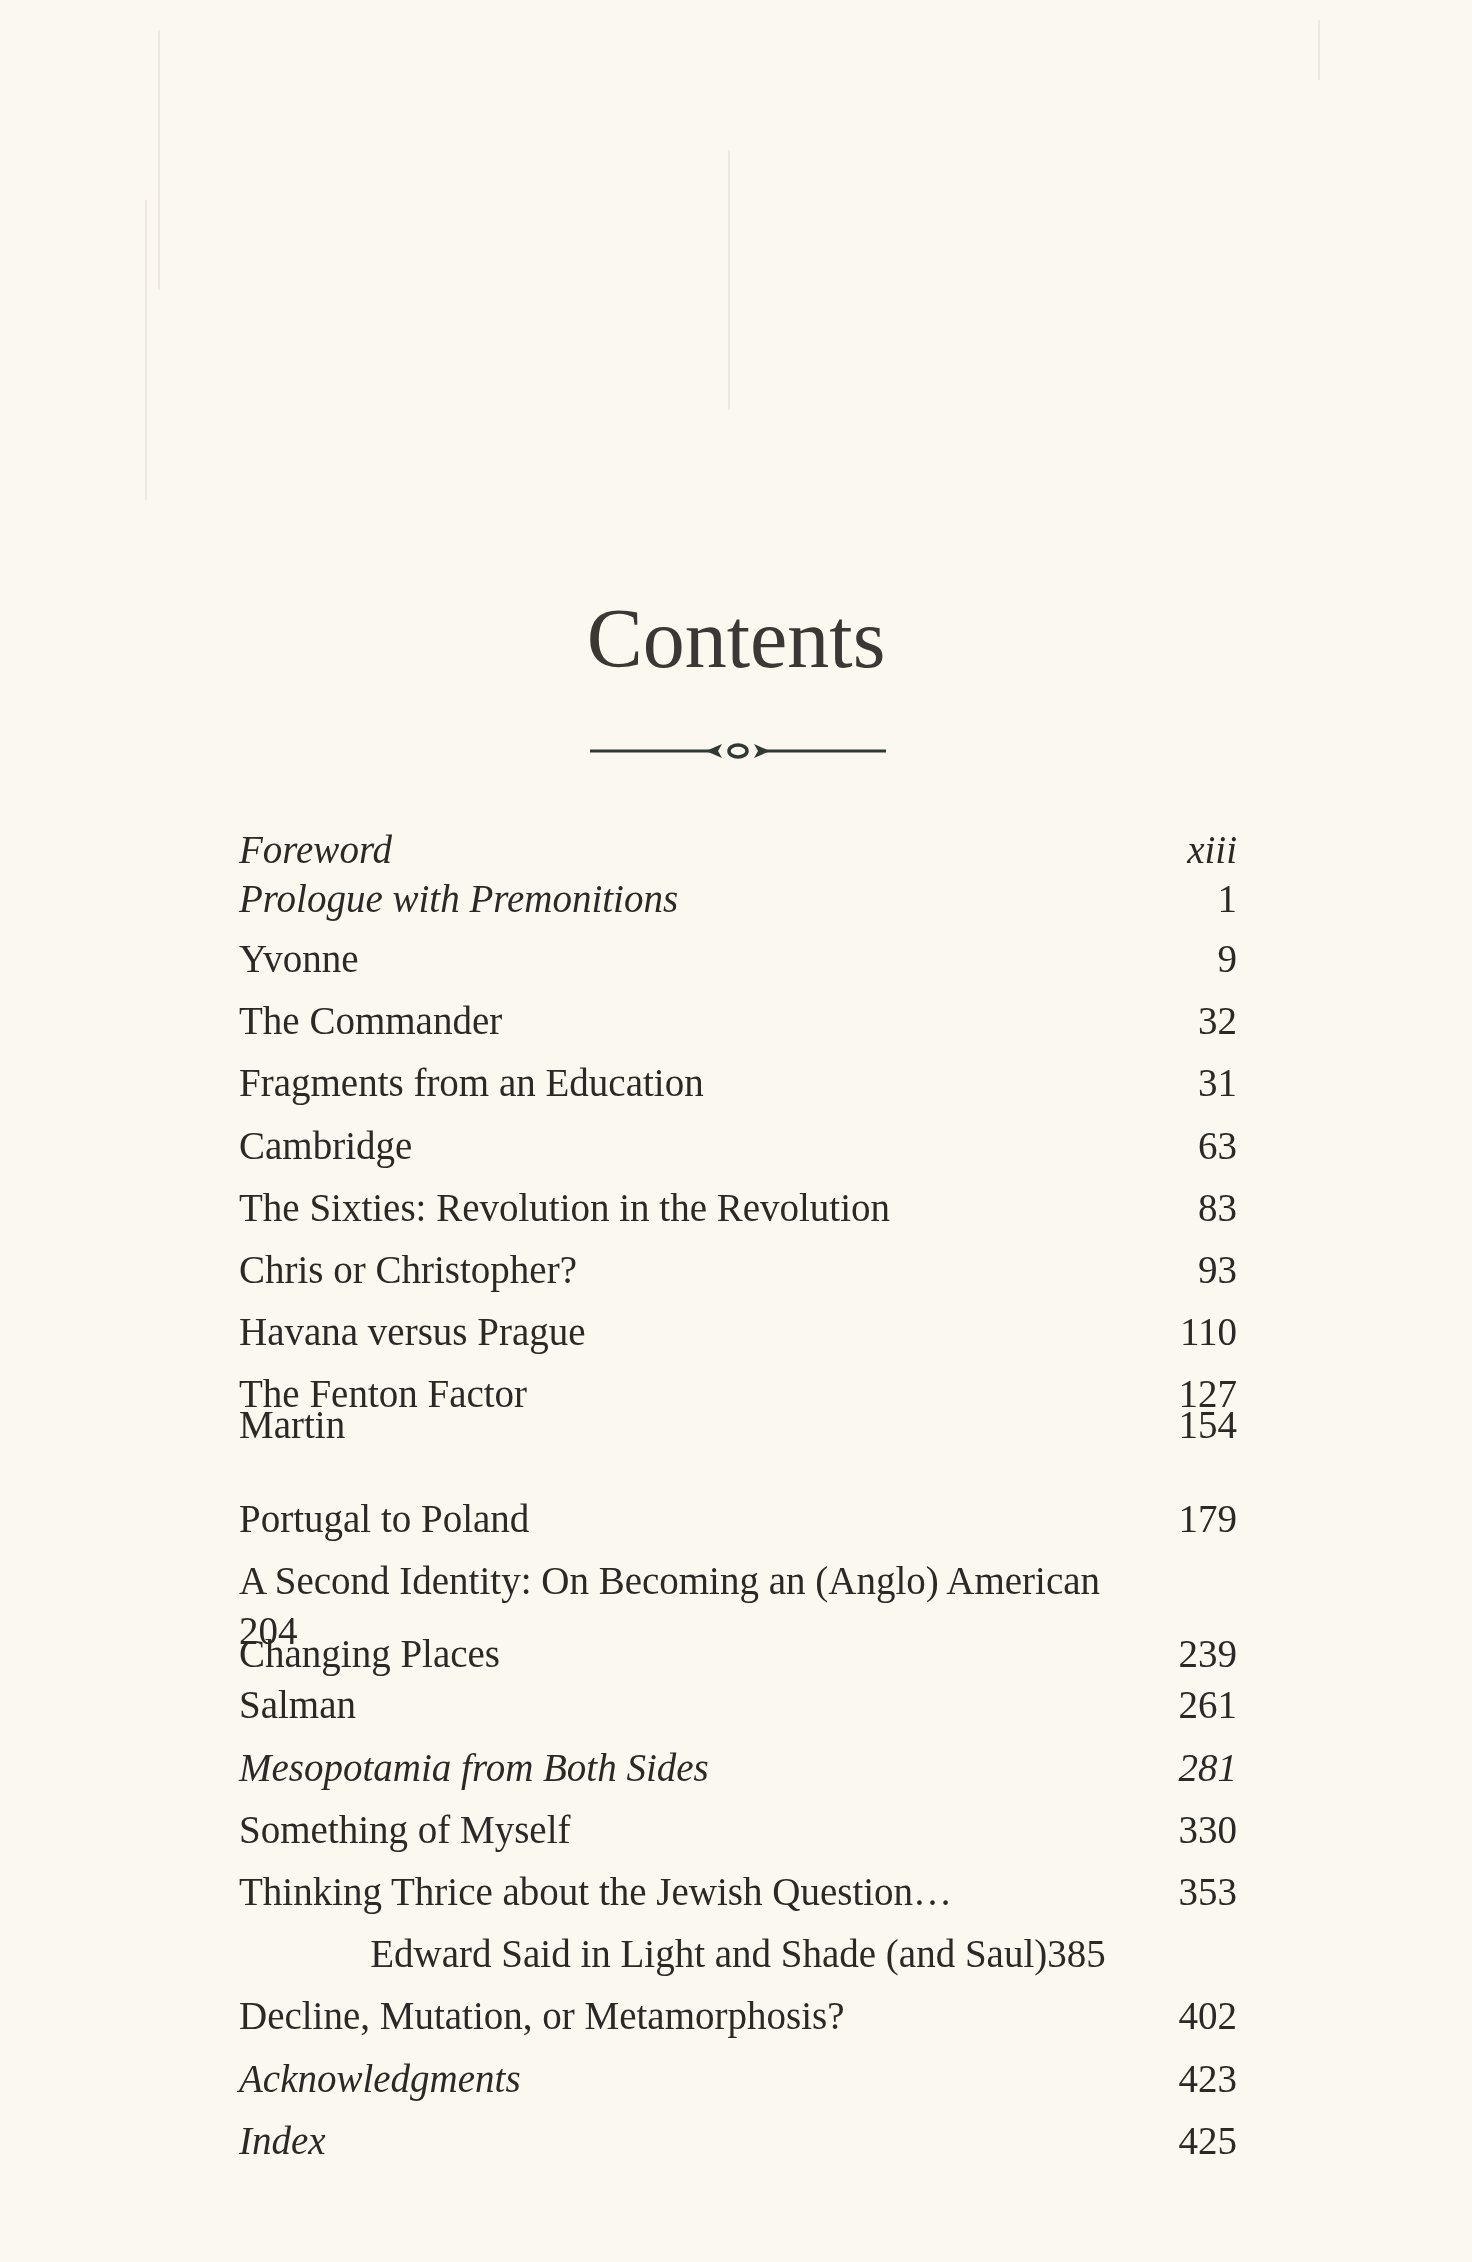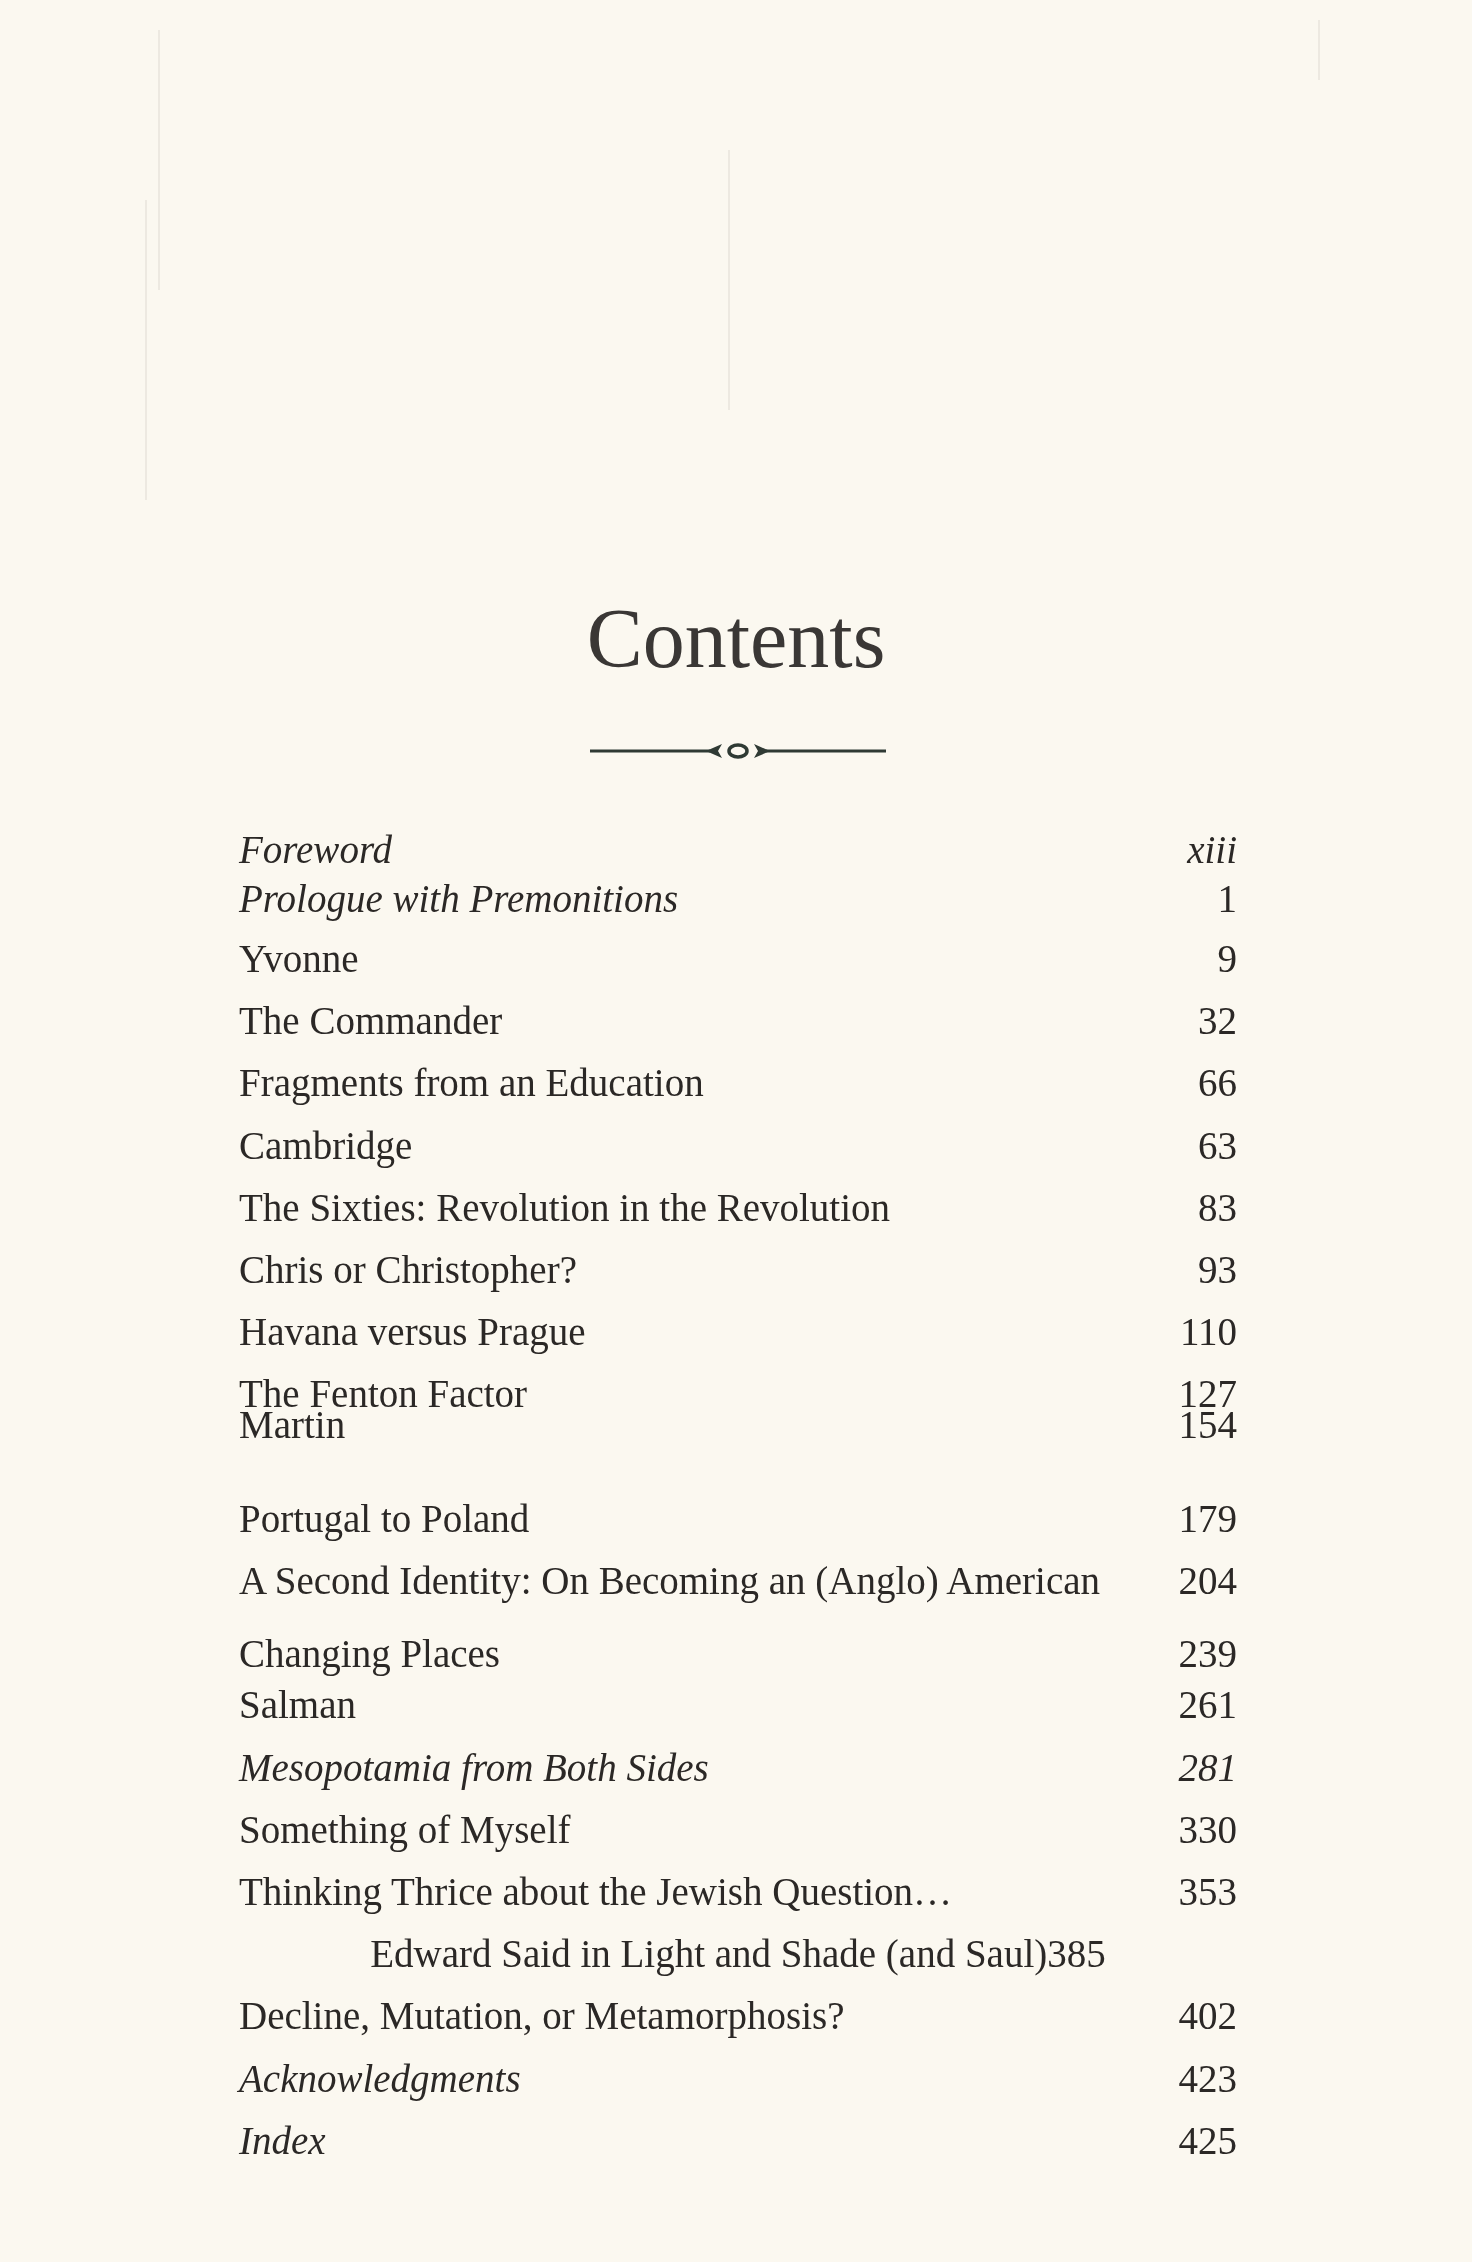--- a/index.html
+++ b/index.html
@@ -59,21 +59,21 @@
     <div class="row" style="top: 934px; justify-content: space-between;">
       <span class="label">Yvonne</span>
       <span class="page">9</span>
     </div>
     <div class="row" style="top: 996.2px;">
       <span class="label">The Commander</span>
       <span class="page">32</span>
     </div>
     <div class="row" style="top: 1058.4px;">
       <span class="label">Fragments from an Education</span>
-      <span class="page">66</span>
+      <span class="page">31</span>
     </div>
     <div class="row" style="top: 1120.6px;">
       <span class="label">Cambridge</span>
       <span class="page">63</span>
     </div>
     <div class="row" style="top: 1182.8px;">
       <span class="label">The Sixties: Revolution in the Revolution</span>
       <span class="page">83</span>
     </div>
     <div class="row" style="top: 1245px;">
@@ -89,21 +89,21 @@
       <span class="page">127</span>
     </div>
     <div class="row" style="top: 1400px;">
       <span class="label">Martin</span>
       <span class="page">154</span>
     </div>
     <div class="row" style="top: 1493.8px;">
       <span class="label">Portugal to Poland</span>
       <span class="page">179</span>
     </div>
-    <div class="row" style="top: 1556px;">
+    <div class="row" style="top: 1556px; flex-direction: column;">
       <span class="label">A Second Identity: On Becoming an (Anglo) American</span>
       <span class="page">204</span>
     </div>
     <div class="row" style="top: 1618.2px; margin-top: 11px;">
       <span class="label">Changing Places</span>
       <span class="page">239</span>
     </div>
     <div class="row" style="top: 1680.4px;">
       <span class="label">Salman</span>
       <span class="page">261</span>

